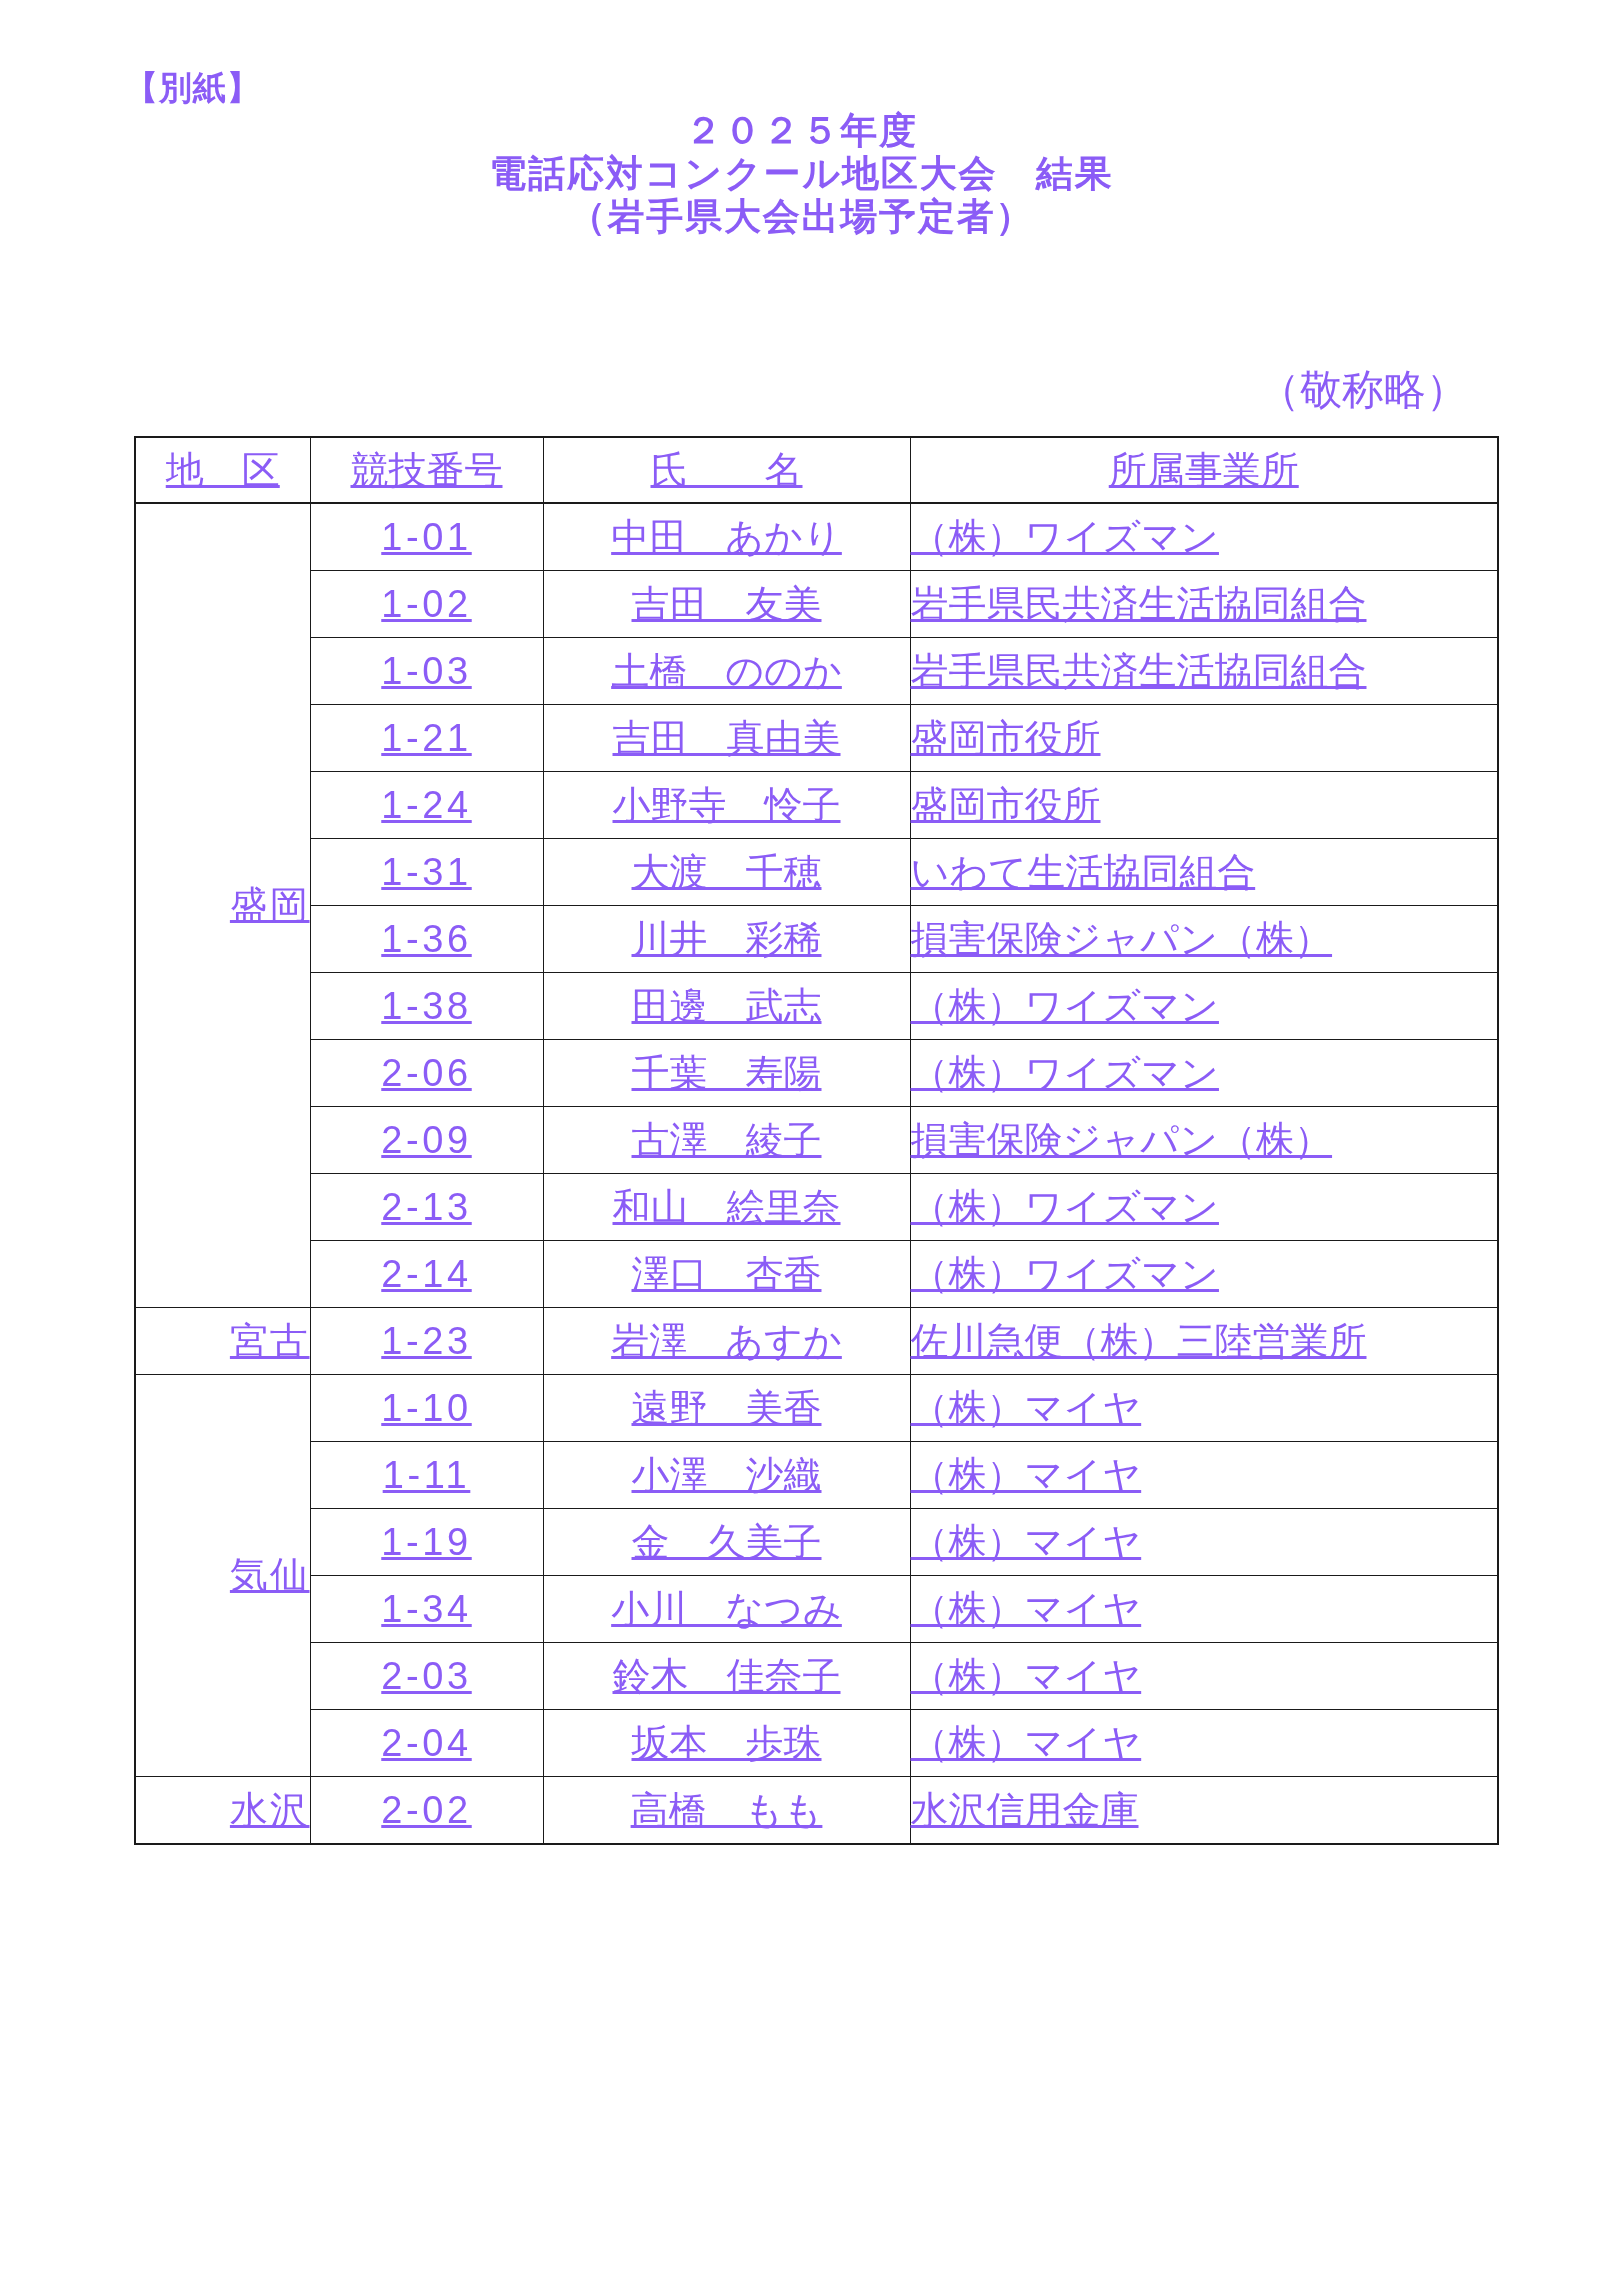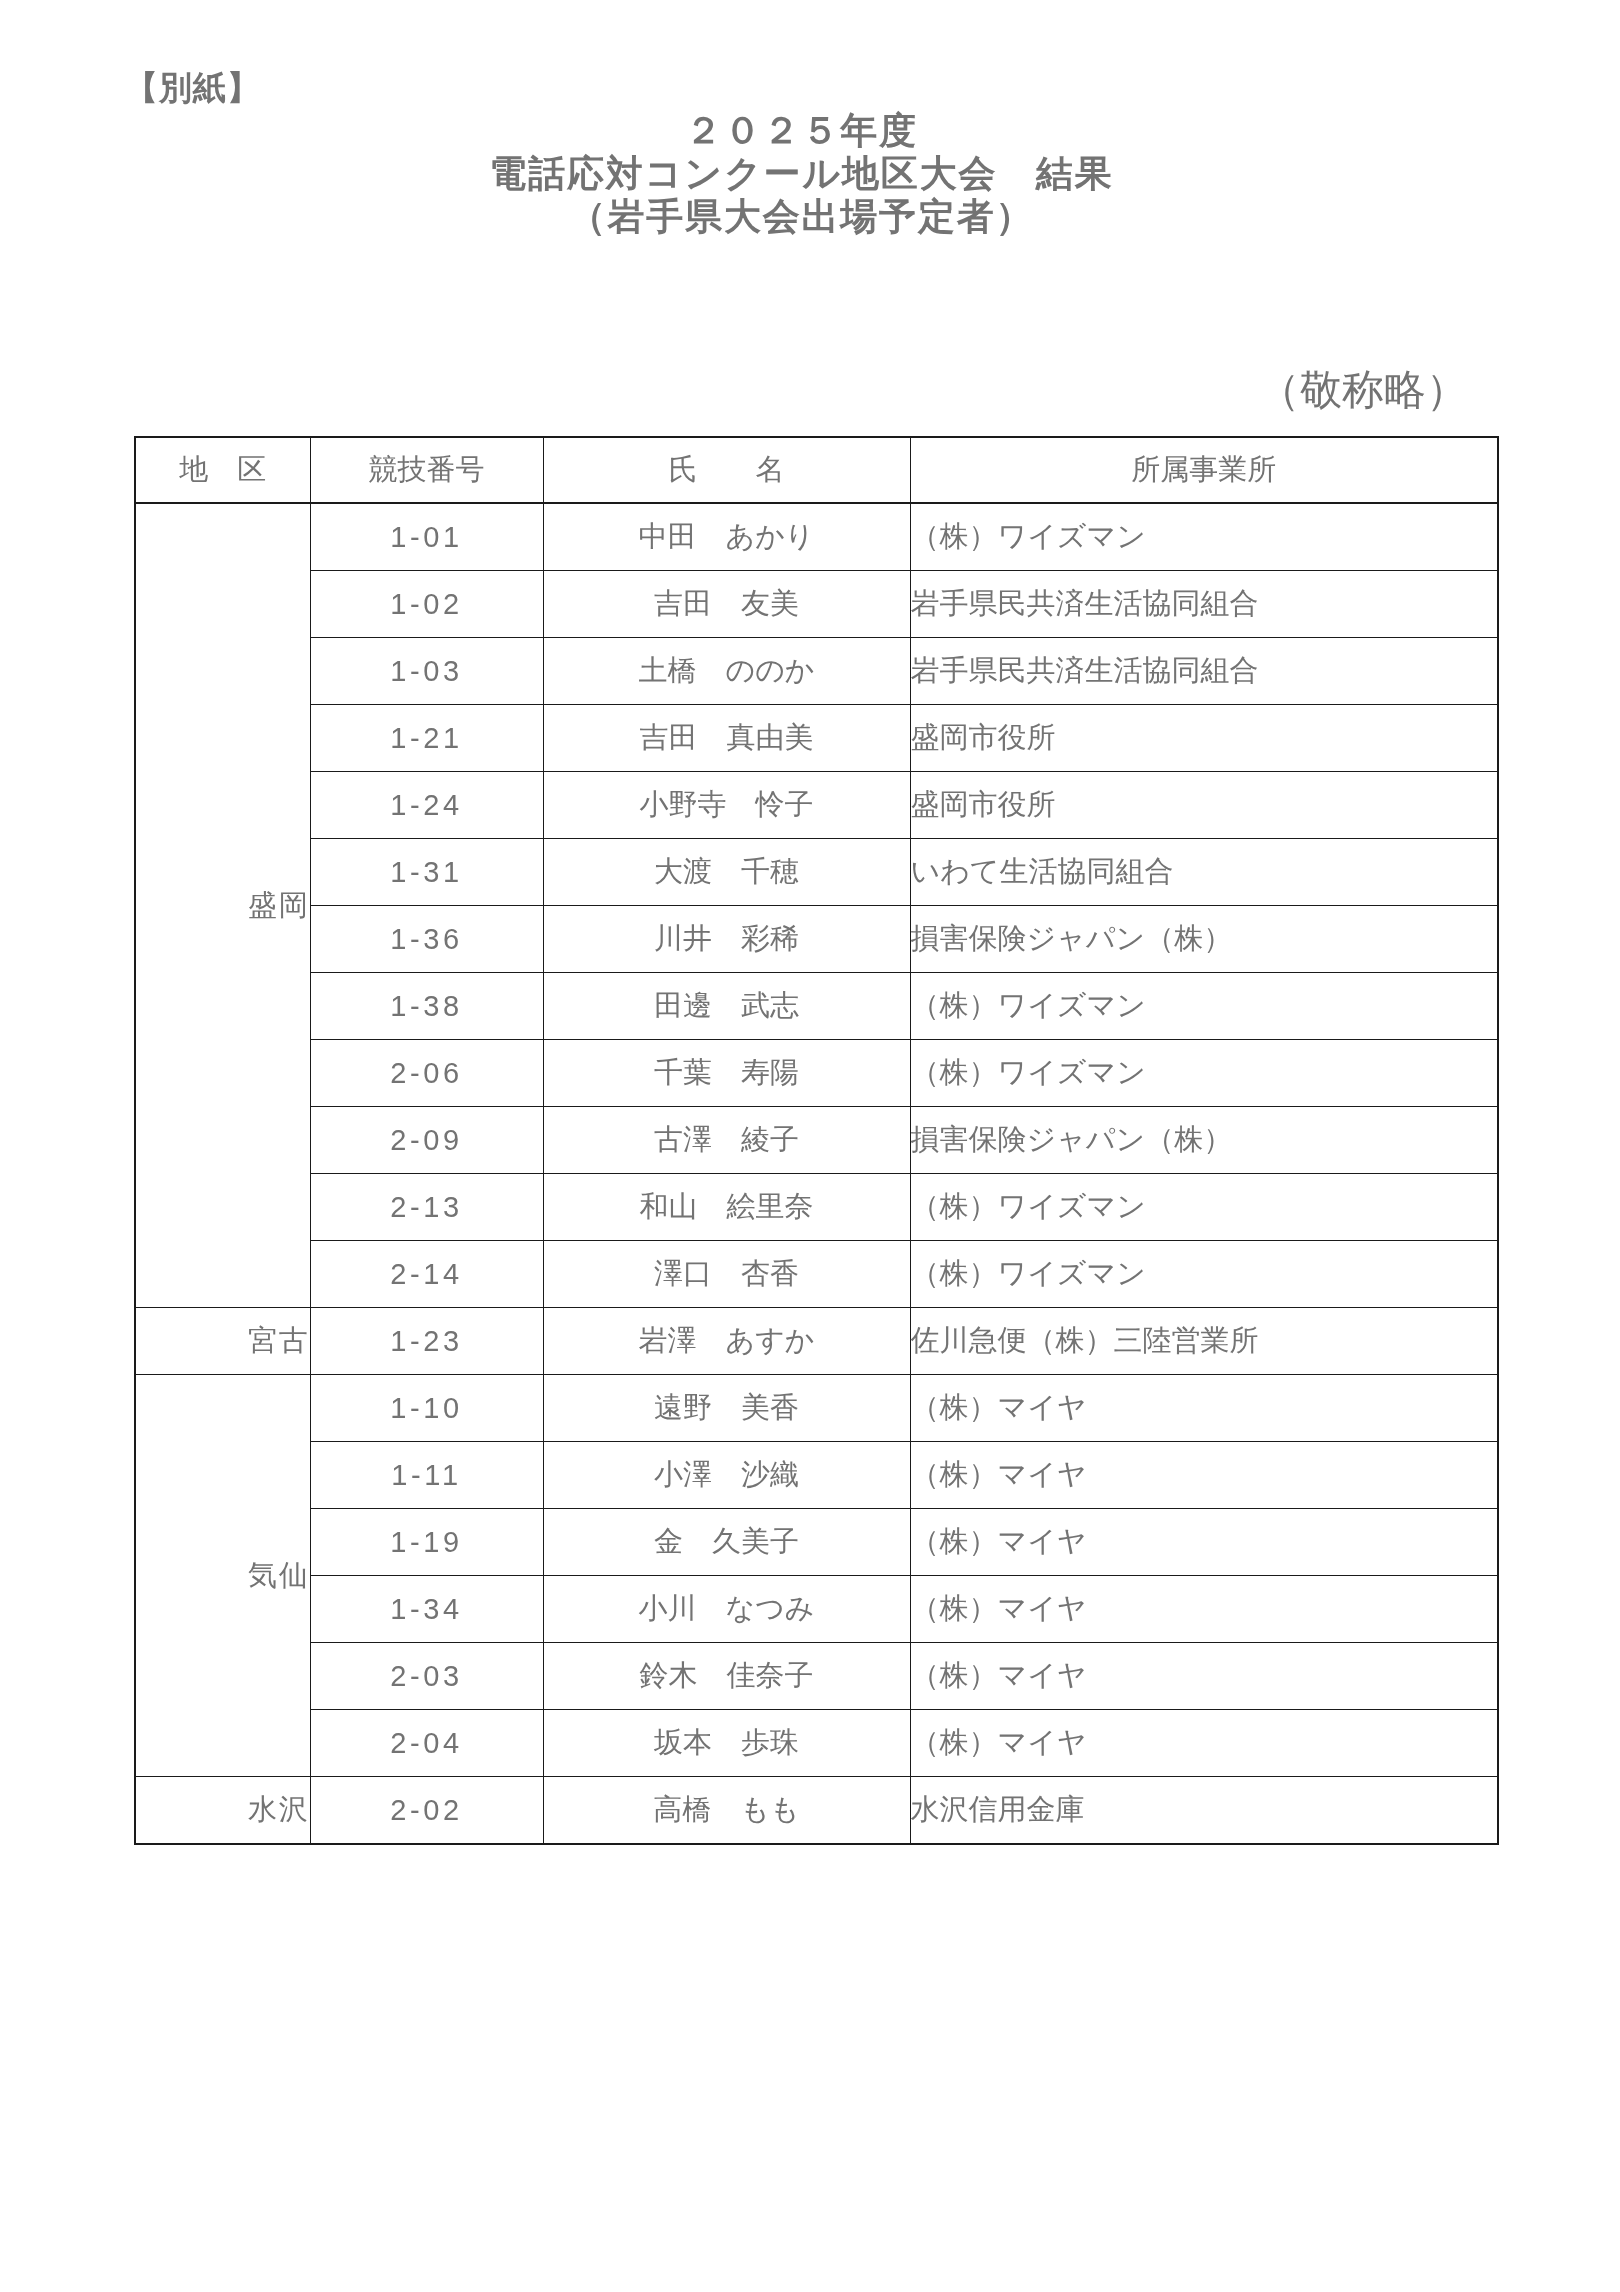--- a/index.html
+++ b/index.html
@@ -5,21 +5,21 @@
   html, body {
     margin: 0;
     padding: 0;
     background: #ffffff;
   }
   .page {
     position: relative;
     width: 1620px;
     height: 2293px;
     background: #ffffff;
-    color: #737373;
+    color: #8b5cf6;
     font-family: "Liberation Sans", sans-serif;
     overflow: hidden;
   }
   .attachment-label {
     position: absolute;
     left: 125px;
     top: 66px;
     font-size: 33px;
     font-weight: bold;
     letter-spacing: 0.9px;
@@ -47,21 +47,22 @@
     white-space: nowrap;
   }
   table.results {
     position: absolute;
     left: 134px;
     top: 436px;
     width: 1363px;
     border-collapse: collapse;
     table-layout: fixed;
     border: 2.7px solid #1a1a1a;
-    font-size: 29px;
+    font-size: 38px;
+    text-decoration: underline;
   }
   table.results th,
   table.results td {
     border: 1.8px solid #1a1a1a;
     padding: 0;
     vertical-align: middle;
     background: #ffffff;
   }
   table.results thead th {
     height: 64px;

